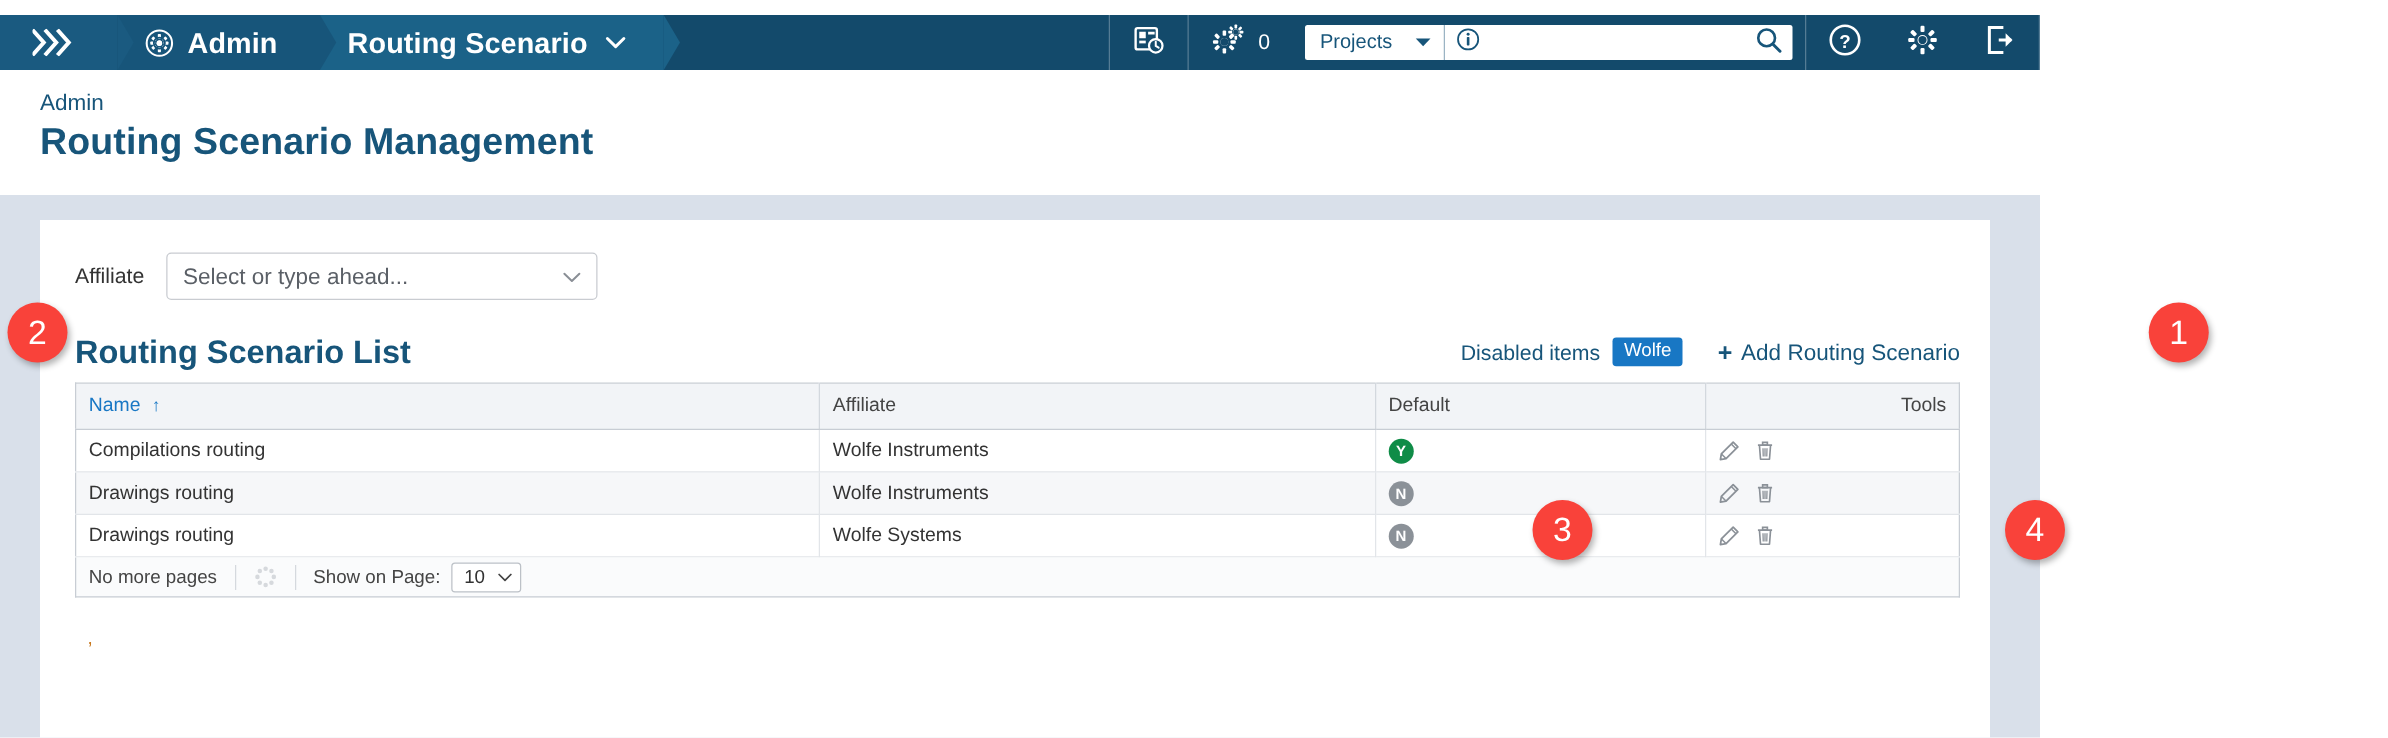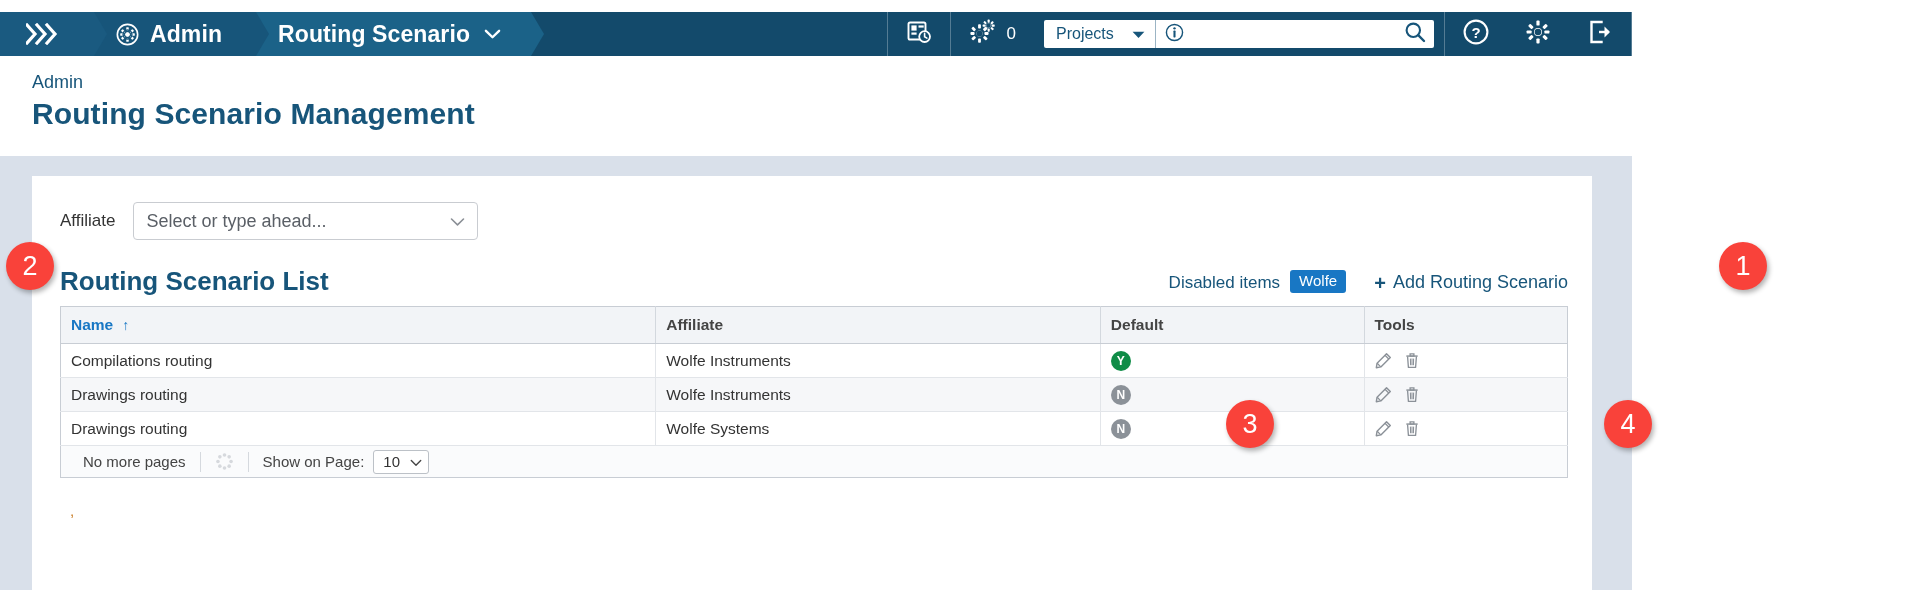--- a/index.html
+++ b/index.html
@@ -192,30 +192,30 @@
   table.grid {
     width: 100%;
     border-collapse: collapse;
     border: 1px solid #c8cdd4;
     table-layout: fixed;
     font-size: 15.5px;
   }
   table.grid th {
     background: #f2f4f7;
     text-align: left;
-    font-weight: 700;
+    font-weight: 400;
     color: #444;
     padding: 9px 10px;
     height: 32px;
     border-right: 1px solid #d3d8de;
     border-bottom: 1px solid #c8cdd4;
     font-size: 15.5px;
   }
   table.grid th.sortable { color: #1877c4; }
-  table.grid th:last-child { border-right: 0; }
+  table.grid th:last-child { border-right: 0; text-align: right; }
   table.grid td {
     padding: 2px 10px;
     border-right: 1px solid #e2e5e9;
     border-bottom: 1px solid #e2e5e9;
     color: #333;
     height: 34px;
     vertical-align: middle;
   }
   table.grid td:last-child { border-right: 0; }
   table.grid tr.alt td { background: #f6f7f9; }
@@ -234,21 +234,21 @@
   .tool-ic { display: inline-flex; color: #8b9198; }
 
   
   .gridfoot {
     border: 1px solid #c8cdd4;
     border-top: 0;
     background: #fafbfc;
     height: 32px;
     display: flex;
     align-items: center;
-    padding: 0 22px;
+    padding: 0 10px;
     gap: 0;
     font-size: 15px;
     color: #444;
   }
   .foot-sep { width: 1px; height: 20px; background: #d5d9de; margin: 0 14px; }
   .spinner-dots { display: inline-flex; }
   .page-select {
     margin-left: 9px;
     border: 1px solid #bcc1c7;
     border-radius: 3px;

